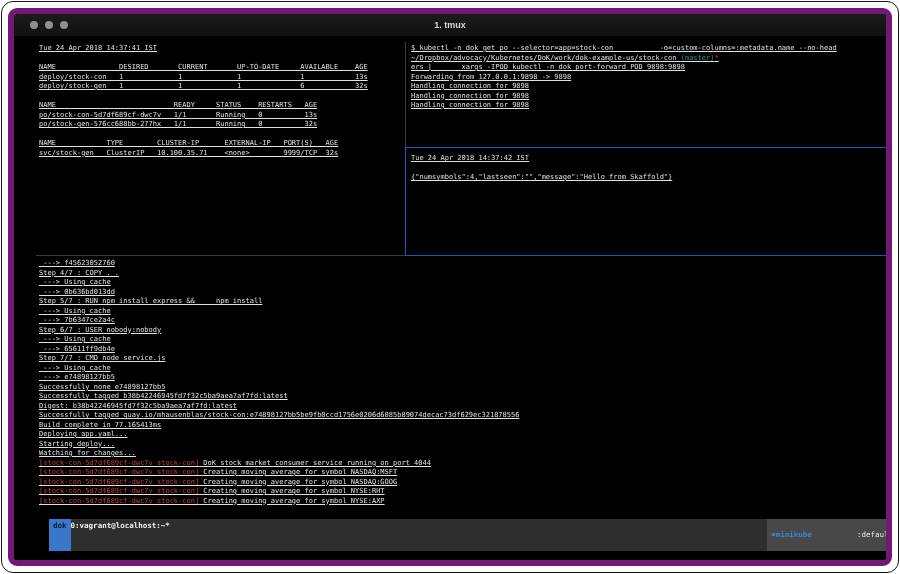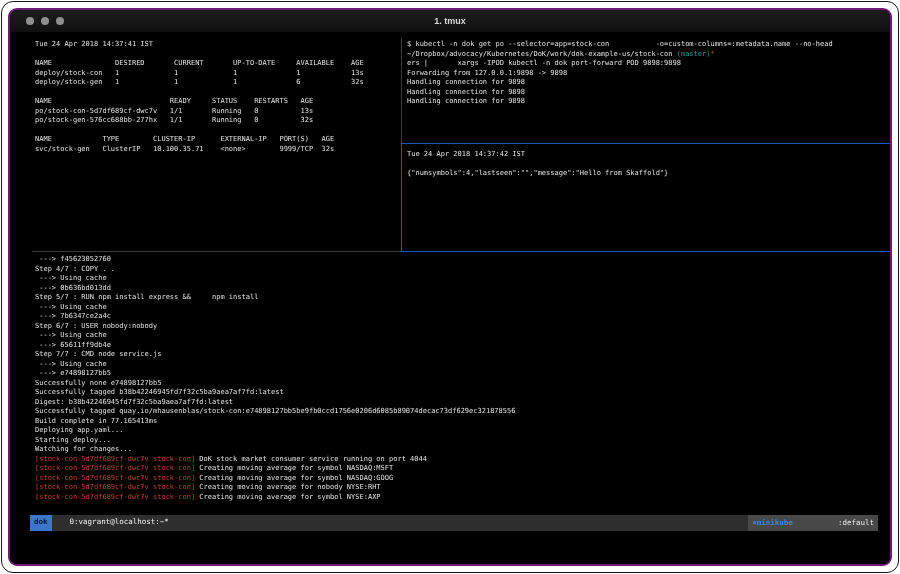--- a/index.html
+++ b/index.html
@@ -5,54 +5,54 @@
   html,body{margin:0;padding:0;}
   body{
     width:900px;height:574px;background:#ffffff;position:relative;overflow:hidden;
     font-family:"DejaVu Sans Mono",monospace;
   }
   .outer-frame{
     position:absolute;inset:1px;border:1px solid #151515;border-radius:12px;pointer-events:none;
   }
   .window{
     position:absolute;left:8px;top:8px;right:8px;bottom:8px;
-    background:#000;border-radius:9px;overflow:hidden;border:2px solid #701a75;
+    background:#000;border-radius:9px;overflow:hidden;border:6px solid #701a75;
   }
   .titlebar{
     position:absolute;left:0;top:0;right:0;height:22px;
     background:linear-gradient(#1c1c1c,#101010);
     border-bottom:1px solid #000;
   }
   .dots{position:absolute;left:16px;top:7px;display:flex;gap:7px;}
   .dot{width:8px;height:8px;border-radius:50%;background:#8f8f8f;display:inline-block;}
   .title{
     position:absolute;left:0;right:0;top:0;height:22px;line-height:22px;text-align:center;
     color:#d8d8d8;font-family:"Liberation Sans",sans-serif;font-size:9px;font-weight:bold;
   }
   .term{position:absolute;left:0;top:22px;right:0;bottom:0;background:#000;}
-  .pane{position:absolute;font-size:7px;color:#e2e2e2;}
+  .pane{position:absolute;font-size:7px;color:#e2e2e2;text-decoration:underline;}
   .tline{height:9.5px;line-height:9.5px;white-space:pre;}
   .c-fg{color:#e2e2e2;}
   .c-red{color:#c04036;}
   .c-teal{color:#2e9a9a;}
   .pane-tl{left:25px;top:8px;width:364px;}
   .pane-tr{left:397px;top:8px;width:486px;}
   .pane-mr{left:397px;top:118px;width:486px;}
   .pane-b{left:25px;top:223px;width:856px;}
   .vb-gray{position:absolute;left:391px;top:6px;width:1px;height:105px;background:#3a3a3a;}
   .vb-blue{position:absolute;left:391px;top:111px;width:1px;height:108px;background:#1f55c0;}
   .hb-top-blue{position:absolute;left:391px;top:111px;width:489px;height:1px;background:#1f55c0;}
   .hb-bot-gray{position:absolute;left:22px;top:219px;width:369px;height:1px;background:#3a3a3a;}
   .hb-bot-blue{position:absolute;left:391px;top:219px;width:489px;height:1px;background:#1f55c0;}
   .statusbar{
-    position:absolute;left:20px;top:483px;width:848px;height:16px;background:#2e2e2e;
+    position:absolute;left:35px;top:483px;width:848px;height:32px;background:#2e2e2e;
     display:flex;align-items:stretch;font-size:7.5px;line-height:14px;
   }
   .sess-badge{background:#3a76c9;color:#041c38;font-weight:bold;padding:0 4px;}
-  .win-item{color:#f2f2f2;font-weight:normal;margin-left:18px;}
+  .win-item{color:#f2f2f2;font-weight:bold;margin-left:0;}
   .sb-right{margin-left:auto;background:#484848;padding:0 4px;display:flex;align-items:center;}
   .k-icon,.k-ctx{color:#3d86dd;font-weight:bold;}
   .k-ns{color:#ececec;font-weight:normal;margin-left:45px;}
 </style>
 </head>
 <body>
 
 <div class="outer-frame"></div>
 
 <div class="window">
@@ -117,21 +117,21 @@
         <div class="tline"><span class="c-fg">Successfully tagged b38b42246945fd7f32c5ba9aea7af7fd:latest</span></div>
         <div class="tline"><span class="c-fg">Digest: b38b42246945fd7f32c5ba9aea7af7fd:latest</span></div>
         <div class="tline"><span class="c-fg">Successfully tagged quay.io/mhausenblas/stock-con:e74898127bb5be9fb0ccd1756e0206d6085b89074decac73df629ec321878556</span></div>
         <div class="tline"><span class="c-fg">Build complete in 77.165413ms</span></div>
         <div class="tline"><span class="c-fg">Deploying app.yaml...</span></div>
         <div class="tline"><span class="c-fg">Starting deploy...</span></div>
         <div class="tline"><span class="c-fg">Watching for changes...</span></div>
         <div class="tline"><span class="c-red">[stock-con-5d7df689cf-dwc7v stock-con]</span><span class="c-fg"> DoK stock market consumer service running on port 4044</span></div>
         <div class="tline"><span class="c-red">[stock-con-5d7df689cf-dwc7v stock-con]</span><span class="c-fg"> Creating moving average for symbol NASDAQ:MSFT</span></div>
         <div class="tline"><span class="c-red">[stock-con-5d7df689cf-dwc7v stock-con]</span><span class="c-fg"> Creating moving average for symbol NASDAQ:GOOG</span></div>
-        <div class="tline"><span class="c-red">[stock-con-5d7df689cf-dwc7v stock-con]</span><span class="c-fg"> Creating moving average for nobody NYSE:RHT</span></div>
+        <div class="tline"><span class="c-red">[stock-con-5d7df689cf-dwc7v stock-con]</span><span class="c-fg"> Creating moving average for symbol NYSE:RHT</span></div>
         <div class="tline"><span class="c-red">[stock-con-5d7df689cf-dwc7v stock-con]</span><span class="c-fg"> Creating moving average for symbol NYSE:AXP</span></div>
       </div>
 
     <div class="vb-gray"></div>
     <div class="vb-blue"></div>
     <div class="hb-top-blue"></div>
     <div class="hb-bot-gray"></div>
     <div class="hb-bot-blue"></div>
 
     <div class="statusbar">

